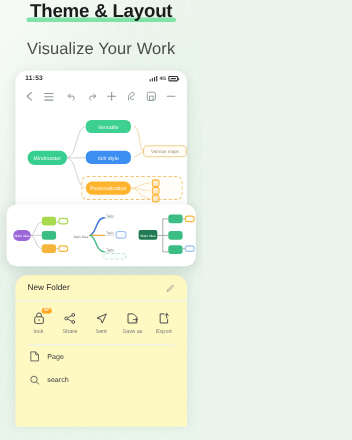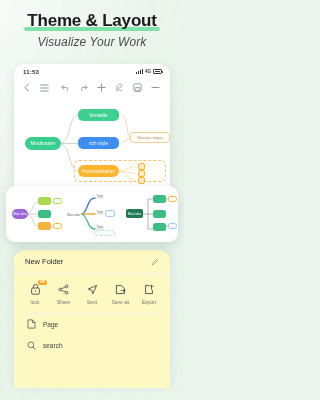--- a/index.html
+++ b/index.html
@@ -27,33 +27,33 @@
       rgba(255,255,255,0.00) 0px,
       rgba(255,255,255,0.00) 9px,
       rgba(255,255,255,0.30) 10px,
       rgba(255,255,255,0.00) 12px);
     opacity: .55;
   }
 
   .page { position: relative; width: 184px; height: 400px; }
 
   
-  .header { padding-top: 11px; text-align: center; position: relative; z-index: 3; }
+  .header { text-align: center; position: relative; z-index: 3; }
   .title-wrap { display: inline-block; position: relative; }
   .title {
     font-size: 17px; font-weight: bold; color: #1b1b1b;
     letter-spacing: -0.2px; position: relative; z-index: 2;
     padding: 0 3px;
   }
   .title-underline {
     position: absolute; left: 0; right: 0; bottom: 0px; height: 4px;
     background: #7fe3a8; border-radius: 2px; z-index: 1;
   }
   .subtitle {
-    margin-top: 4px; font-size: 12px; color: #4c4c4c; letter-spacing: .1px; font-style: italic;
+    margin-top: 16px; font-size: 15px; color: #4c4c4c; letter-spacing: .1px;
   }
 
   
   .phone {
     position: absolute; left: 14px; top: 64px; width: 156px; height: 136px;
     background: #ffffff; border-radius: 11px;
     box-shadow: 0 3px 10px rgba(40,80,55,.13);
     overflow: hidden; z-index: 2;
   }
   .statusbar {

